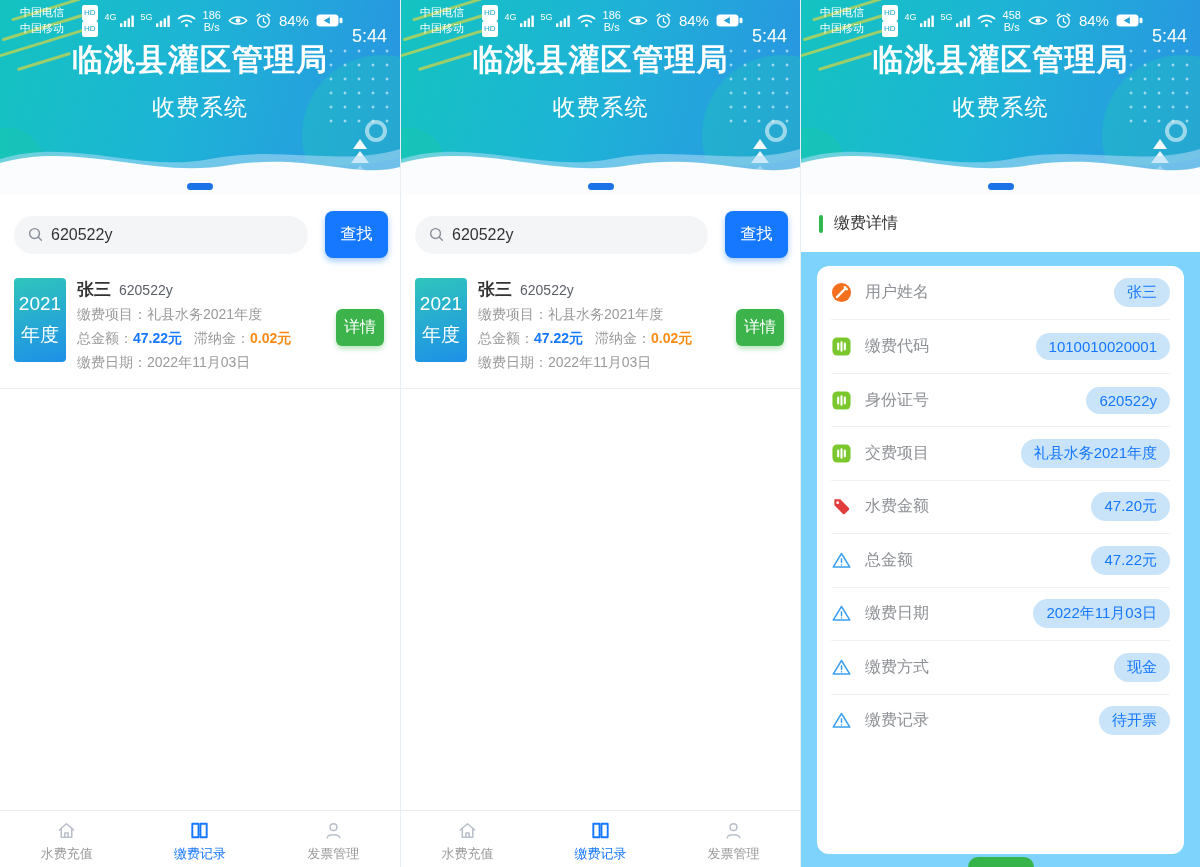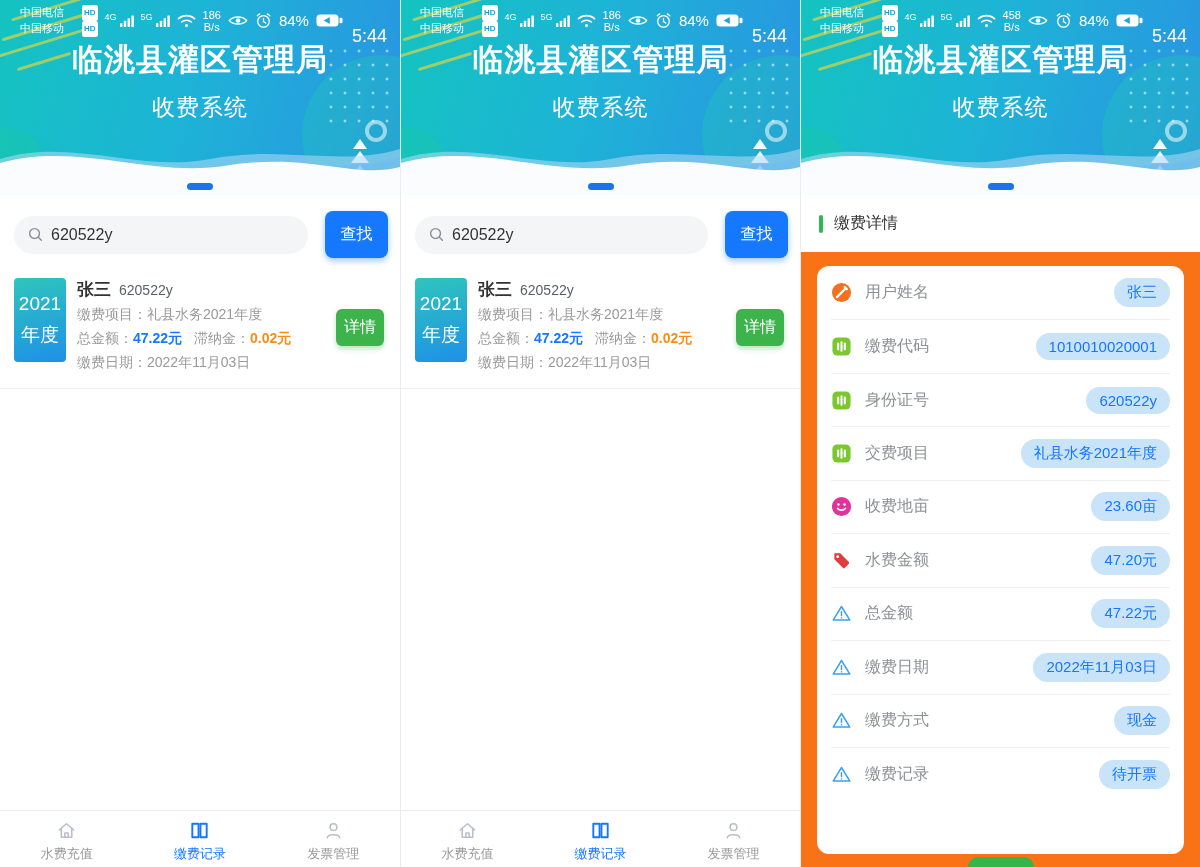--- a/index.html
+++ b/index.html
@@ -34,21 +34,21 @@
   .wave { position:absolute; bottom:0; left:0; width:100%; height:62px; z-index:3; }
   .dash { position:absolute; bottom:5px; left:50%; transform:translateX(-50%);
     width:26px; height:7px; border-radius:4px; background:#1a74e8; z-index:4; }
 
   
   .statusbar { position:absolute; top:0; left:0; right:0; height:38px; z-index:5;
     display:flex; justify-content:flex-end; align-items:center; gap:7px;
     padding:3px 13px 0 0; color:#fff; }
   .carriers { font-size:11px; line-height:13px; }
   .crow { display:flex; align-items:center; gap:18px; }
-  .hd { background:#fff; color:#1ba4c9; border-radius:2.5px; font-size:8px; font-weight:700; padding:3px 2px; line-height:10px; }
+  .hd { background:#fff; color:#1ba4c9; border-radius:2.5px; font-size:8px; font-weight:400; padding:3px 2px; line-height:10px; }
   .net { font-size:9px; align-self:flex-start; margin-top:9px; margin-right:-4px; }
   .speed { font-size:11px; line-height:12px; text-align:center; }
   .pct { font-size:15px; }
   .time { font-size:18px; font-weight:500; margin-left:2px;margin-top:32px; }
   .sb-ico { display:block; }
 
   
   .search-row { display:flex; align-items:center; margin:16px 12px 0 14px; }
   .search-box { flex:1; height:38px; border-radius:19px; background:#f4f5f7;
     display:flex; align-items:center; gap:7px; padding:0 13px; font-size:16px; color:#333; }
@@ -77,21 +77,21 @@
   .tabbar { position:absolute; bottom:0; left:0; right:0; height:57px; background:#fff;
     border-top:1px solid #ececec; display:flex; }
   .tab { flex:1; display:flex; flex-direction:column; align-items:center; gap:3px;
     padding-top:8px; font-size:13px; color:#999; cursor:pointer; }
   .tab.active { color:#1677ff; font-weight:500; }
 
   
   .section-row { height:57px; background:#fff; display:flex; align-items:center; gap:11px; padding:0 18px; }
   .green-bar { width:4px; height:18px; border-radius:2px; background:#2eb84e; }
   .section-title { font-size:16px; color:#333; }
-  .detail-wrap { background:#f97316; height:615px; padding:14px 16px 16px; }
+  .detail-wrap { background:#7dd3fc; height:615px; padding:14px 16px 16px; }
   .detail-card { background:#fff; border-radius:12px; height:588px; overflow:hidden; }
   .d-row { height:53.45px; margin:0 14px; display:flex; align-items:center; }
   .d-row + .d-row { border-top:1px solid #f0f0f0; }
   .d-ic { flex:0 0 21px; width:21px; height:21px; margin-right:13px; }
   .d-label { flex:1; font-size:16px; color:#8d9095; }
   .pill { background:#c9e4f9; color:#1677ff; font-size:15px; font-weight:500;
     padding:5px 13px; border-radius:16px; white-space:nowrap; }
   .pill.orange { background:#fbe3c5; color:#fa8c16; }
   .warn-red { color:#e05252; }
   .warn-blue { color:#3b9ff2; }
@@ -484,30 +484,20 @@
 
       <div class="d-row">
         <svg class="d-ic" viewBox="0 0 22 22">
             <rect x="1.5" y="1.5" width="19" height="19" rx="5" fill="#7bc72e"></rect>
             <path d="M7.5 8 V14 M11 6.5 V15.5 M14.5 8 V14" stroke="#fff" stroke-width="2.2" stroke-linecap="round"></path>
           </svg>
         <span class="d-label">交费项目</span>
         <span class="pill">礼县水务2021年度</span>
       </div>
 
-      <div class="d-row">
-        <svg class="d-ic" viewBox="0 0 22 22">
-            <circle cx="11" cy="11" r="10" fill="#e3329d"></circle>
-            <circle cx="7.8" cy="9" r="1.3" fill="#fff"></circle>
-            <circle cx="14.2" cy="9" r="1.3" fill="#fff"></circle>
-            <path d="M7 13 C8.6 15.4 13.4 15.4 15 13" stroke="#fff" stroke-width="1.8" fill="none" stroke-linecap="round"></path>
-          </svg>
-        <span class="d-label">收费地亩</span>
-        <span class="pill">23.60亩</span>
-      </div>
 
       <div class="d-row">
         <svg class="d-ic" viewBox="0 0 22 22">
             <path d="M3.5 3.5 H9.7 L18.5 12.3 A1.6 1.6 0 0 1 18.5 14.6 L14.6 18.5 A1.6 1.6 0 0 1 12.3 18.5 L3.5 9.7 Z" fill="#e23d3d"></path>
             <circle cx="7" cy="7" r="1.5" fill="#fff"></circle>
           </svg>
         <span class="d-label">水费金额</span>
         <span class="pill">47.20元</span>
       </div>
 

